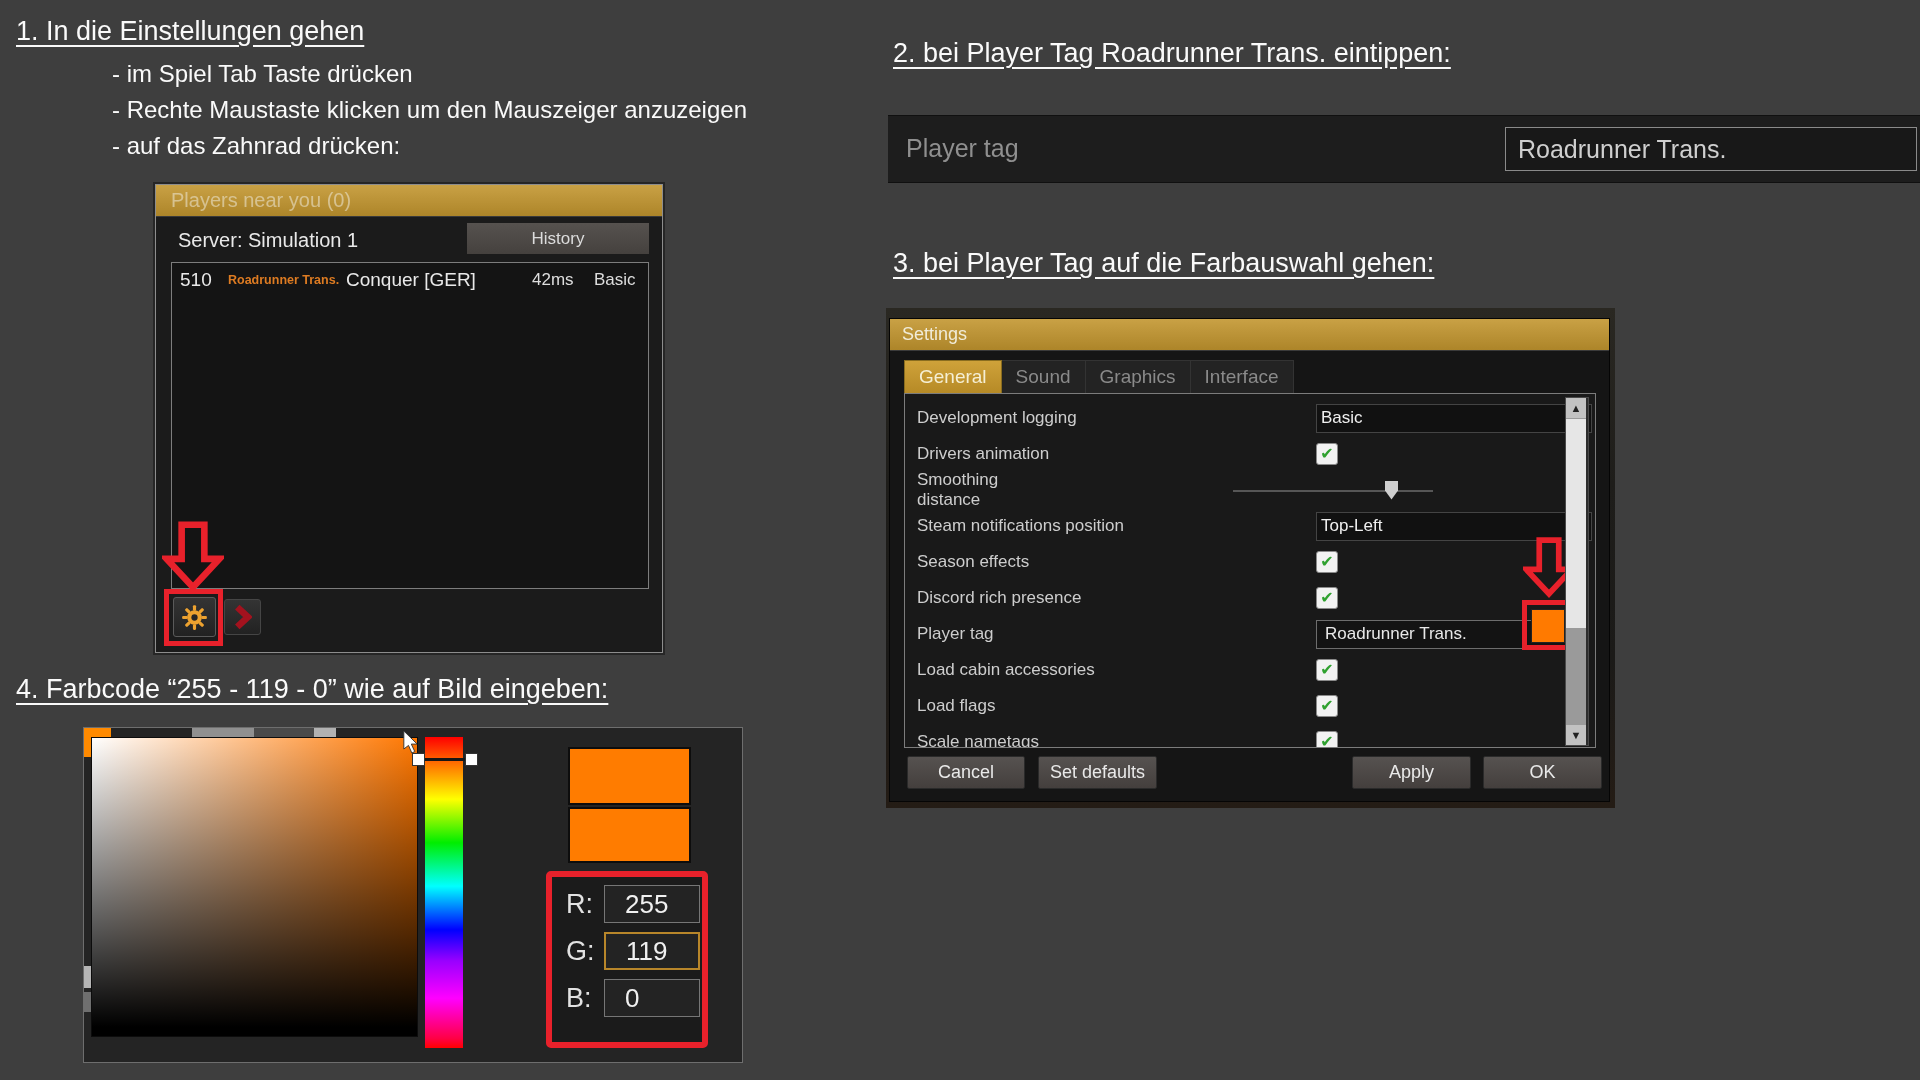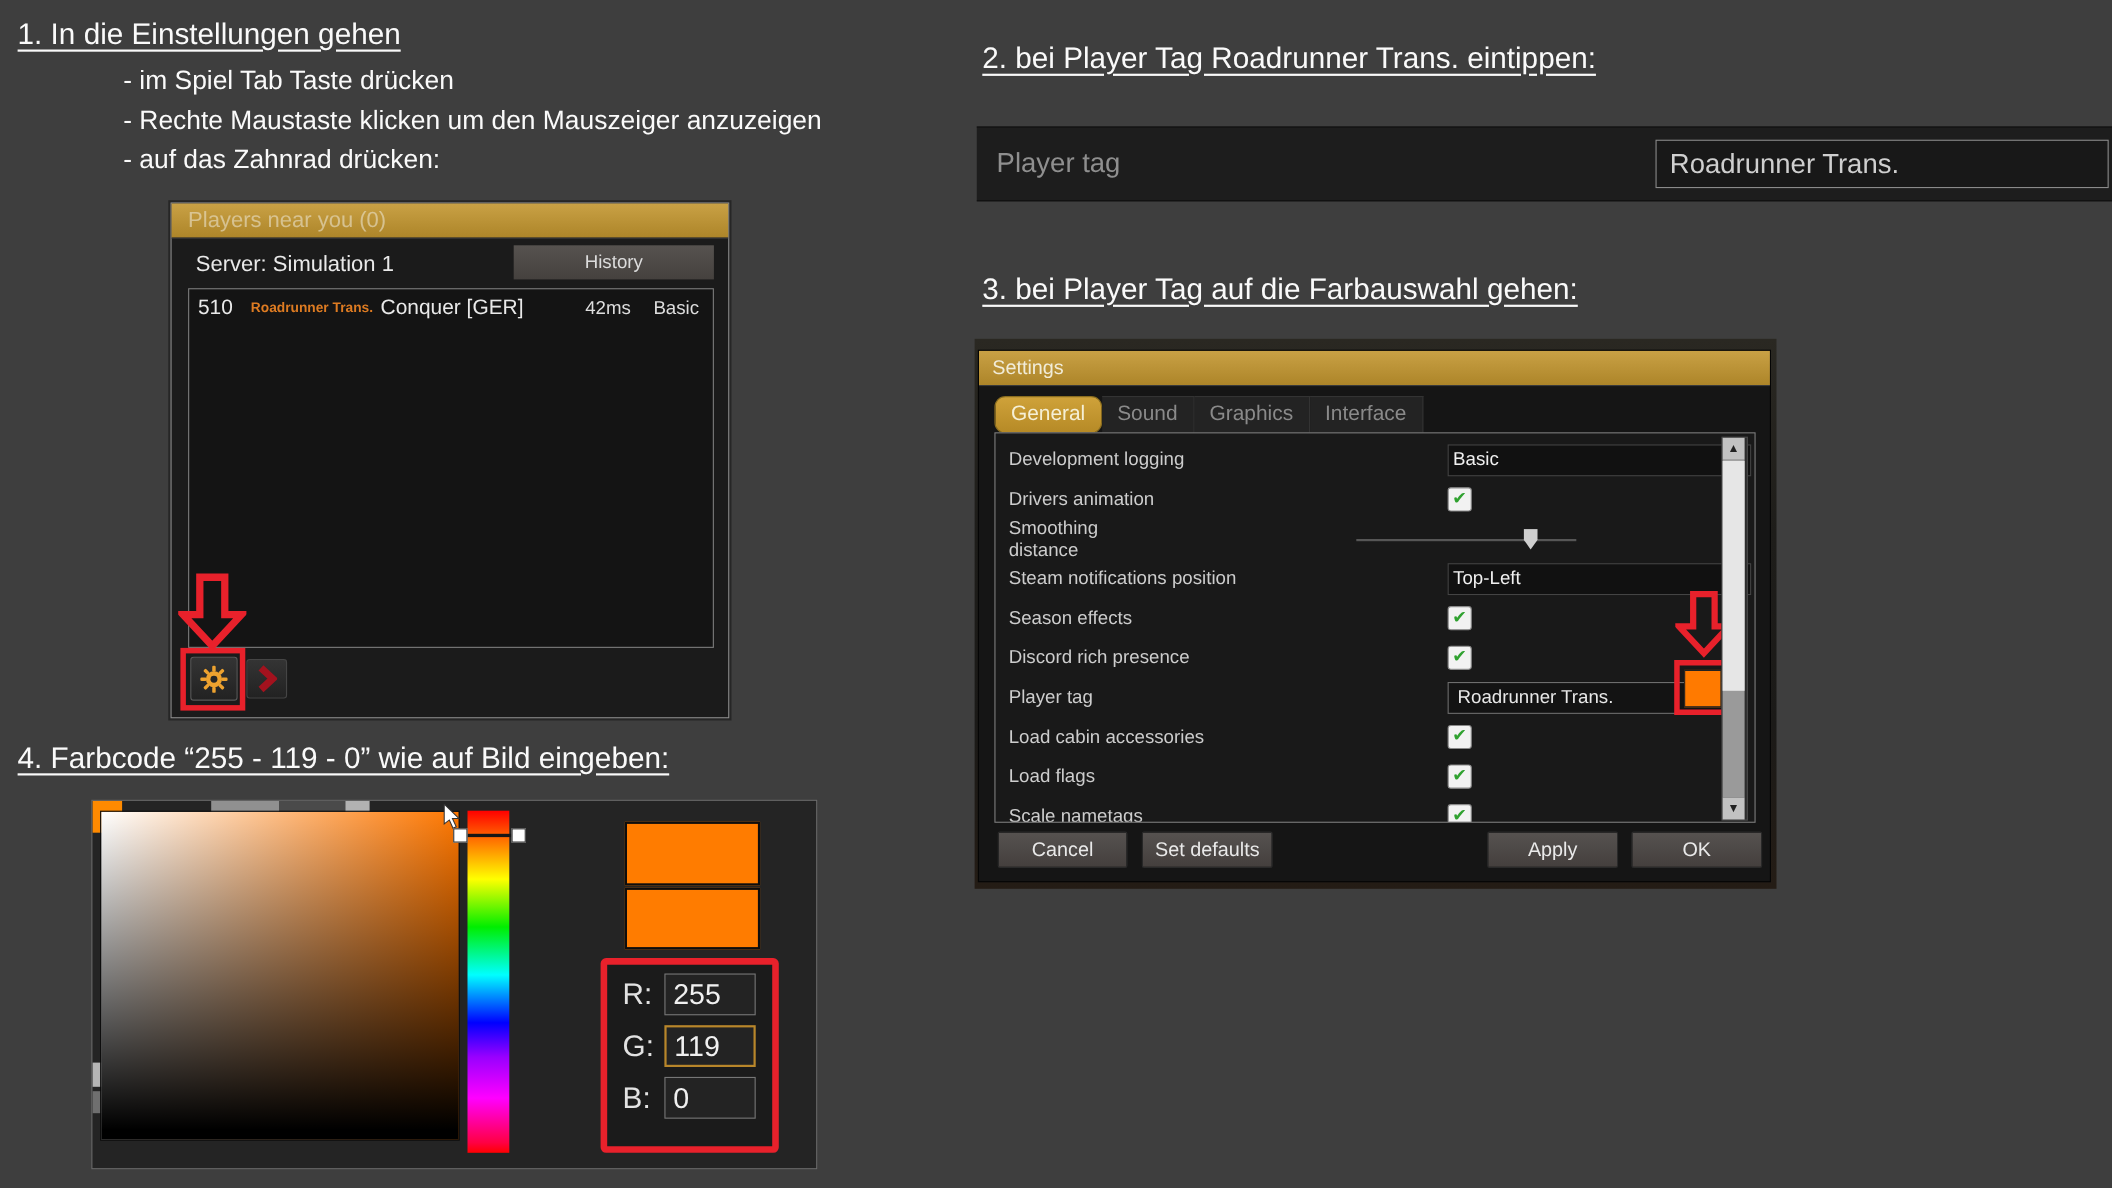--- a/index.html
+++ b/index.html
@@ -77,21 +77,21 @@
     background:#151515;border:1px solid #050505;
   }
   .dlg-title{height:31px;background:linear-gradient(#c9a145,#ad8529);display:flex;align-items:center;}
   .dlg-title span{font-size:18px;color:#f1ecd9;padding-left:12px;}
   .tabs{position:absolute;left:14px;top:41px;display:flex;}
   .tab{
     font-size:19px;padding:5px 14px;background:#232323;color:#8a8a8a;
     border:1px solid #333;border-left:none;
   }
   .tab:first-child{border-left:1px solid #333;}
-  .tab.active{background:linear-gradient(#cfa23a,#b68a26);color:#f5efd5;border-color:#8a6d1f;border-radius:10px;}
+  .tab.active{background:linear-gradient(#cfa23a,#b68a26);color:#f5efd5;border-color:#8a6d1f;}
   .dlg-content{
     position:absolute;left:14px;top:74px;width:690px;height:353px;
     background:#191919;border:1px solid #7c7c7c;overflow:hidden;
   }
   .srow{display:flex;align-items:center;height:36px;padding-left:12px;gap:36px;}
   .srow .lbl{width:363px;font-size:17px;color:#cdcdcd;}
   .dropdown{
     position:relative;width:270px;height:27px;background:#111;border:1px solid #444;
     display:flex;align-items:center;font-size:17px;color:#f0f0f0;padding-left:4px;
   }
@@ -148,21 +148,21 @@
   .swatch-stack{position:absolute;left:484px;top:19px;width:123px;}
   .swatch-big{width:119px;border:2px solid #0d0d0d;}
   .rgb-red-box{
     position:absolute;left:462px;top:143px;width:150px;height:165px;
     border:6px solid #e8212b;border-radius:5px;background:#1b1b1b;
   }
   .rgb-row{position:absolute;left:14px;display:flex;align-items:center;}
   .rgb-lbl{font-size:27px;color:#e2e2e2;width:38px;}
   .rgb-field{
     width:74px;height:36px;background:#232323;border:1px solid #767676;
-    font-size:26px;color:#f0f0f0;display:flex;align-items:center;padding-left:7px;
+    font-size:26px;color:#f0f0f0;display:flex;align-items:center;padding-left:20px;
   }
   .rgb-field.focused{border:2px solid #b8862a;width:72px;height:34px;}
   .cursor-arrow{position:absolute;left:318px;top:3px;}
 </style>
 </head>
 <body>
 
 <div class="heading" style="left:16px;top:16px;">1. In die Einstellungen gehen</div>
 <div class="bullet" style="left:112px;top:60px;">- im Spiel Tab Taste drücken</div>
 <div class="bullet" style="left:112px;top:96px;">- Rechte Maustaste klicken um den Mauszeiger anzuzeigen</div>

